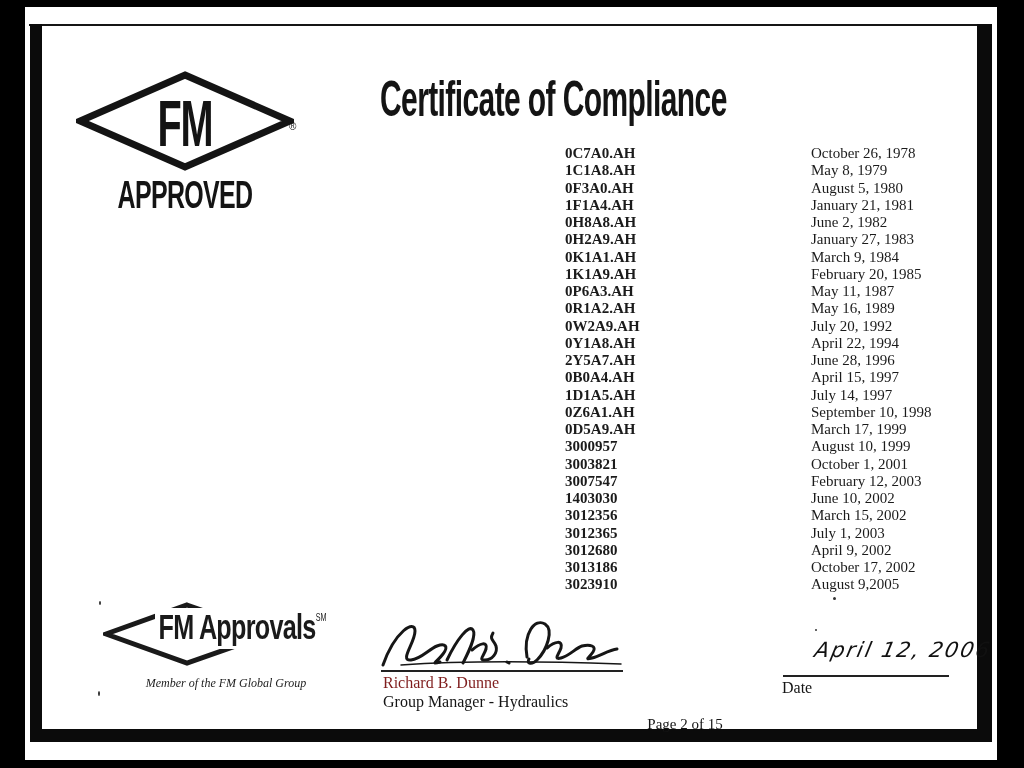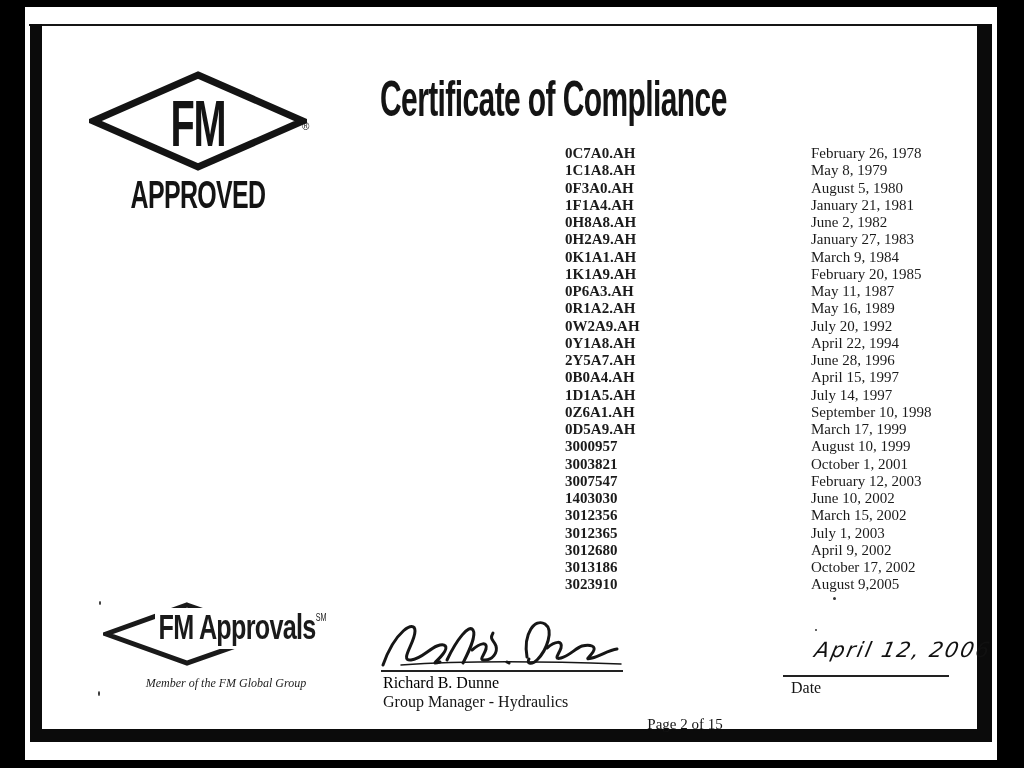--- a/index.html
+++ b/index.html
@@ -7,21 +7,21 @@
          font-family:"Liberation Serif", serif; overflow:hidden; }
   .page { position:absolute; left:25px; top:7px; width:972px; height:753px;
           background:#fff; }
   
   .frame-top    { position:absolute; left:4px;  top:17px;  width:962px; height:2px;  background:#151515; }
   .frame-left   { position:absolute; left:5px;  top:17px;  width:12px;  height:717px; background:#0b0b0b; }
   .frame-right  { position:absolute; left:952px; top:17px; width:15px;  height:717px; background:#0b0b0b; }
   .frame-bottom { position:absolute; left:5px;  top:722px; width:962px; height:13px; background:#0b0b0b; }
 
   
-  .logo-top { position:absolute; left:64px; top:64px; width:218px; height:150px; }
+  .logo-top { position:absolute; left:51px; top:64px; width:218px; height:150px; }
   .logo-top svg { position:absolute; left:0; top:0; }
   .fm-mark { position:absolute; left:0; top:21px; width:218px; text-align:center;
              font-family:"Liberation Sans", sans-serif; font-weight:bold; font-size:64px;
              color:#141414; letter-spacing:-2px; transform:scaleX(0.62); line-height:1; }
   .reg-mark { position:absolute; left:213px; top:50px; font-size:10px; color:#141414;
               font-family:"Liberation Sans", sans-serif; }
   .approved-word { position:absolute; left:0; top:104px; width:218px; text-align:center;
                    font-family:"Liberation Sans", sans-serif; font-weight:bold; font-size:39px;
                    color:#141414; letter-spacing:-1px; transform:scaleX(0.64); line-height:1; }
 
@@ -45,30 +45,30 @@
               color:#1a1a1a; letter-spacing:-1px; white-space:nowrap;
               transform:scaleX(0.72); transform-origin:left top; line-height:1.1; }
   .fma-sm { font-size:10px; font-weight:normal; vertical-align:18px; letter-spacing:0; }
   .fma-tagline { position:absolute; left:18px; top:76px; width:210px; text-align:center;
                  font-style:italic; font-size:12px; color:#222; white-space:nowrap; }
 
   
   .sig-block { position:absolute; left:352px; top:608px; width:260px; }
   .sig-svg { position:absolute; left:0; top:0; }
   .sig-line { position:absolute; left:4px; top:55px; width:242px; height:2px; background:#222; }
-  .sig-name  { position:absolute; left:6px; top:59px; font-size:16px; color:#000000; white-space:nowrap; }
+  .sig-name  { position:absolute; left:6px; top:59px; font-size:16px; color:#7f1d1d; white-space:nowrap; }
   .sig-title { position:absolute; left:6px; top:78px; font-size:16px; color:#151515; white-space:nowrap; }
 
   
   .date-block { position:absolute; left:756px; top:628px; width:190px; }
   .date-hand { position:absolute; left:34px; top:3px; font-family:"DejaVu Sans", sans-serif;
                font-style:italic; font-size:21px; color:#111; letter-spacing:2px;
                transform:skewX(-12deg); white-space:nowrap; }
   .date-line { position:absolute; left:2px; top:40px; width:166px; height:2px; background:#222; }
-  .date-label { position:absolute; left:10px; top:44px; font-size:16px; color:#151515; }
+  .date-label { position:absolute; left:1px; top:44px; font-size:16px; color:#151515; }
 
   .page-num { position:absolute; left:560px; top:709px; width:200px; text-align:center;
               font-size:15px; color:#151515; }
 
   .speck { position:absolute; background:#333; border-radius:50%; }
 </style>
 </head>
 <body>
 
 <div class="page">
@@ -85,21 +85,21 @@
     <div class="fm-mark">FM</div>
     <div class="reg-mark">®</div>
     <div class="approved-word">APPROVED</div>
   </div>
 
   <h1 class="doc-title">Certificate of Compliance</h1>
 
   <div class="records">
       <div class="record-row">
       <span class="rid">0C7A0.AH</span>
-      <span class="rdate">February 26, 1978</span>
+      <span class="rdate">October 26, 1978</span>
     </div>
       <div class="record-row">
       <span class="rid">1C1A8.AH</span>
       <span class="rdate">May 8, 1979</span>
     </div>
       <div class="record-row">
       <span class="rid">0F3A0.AH</span>
       <span class="rdate">August 5, 1980</span>
     </div>
       <div class="record-row">

